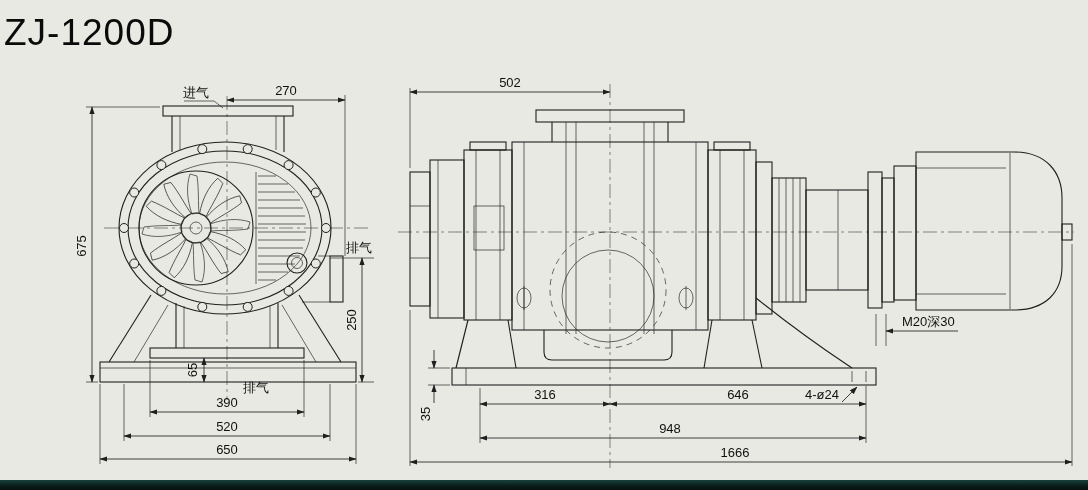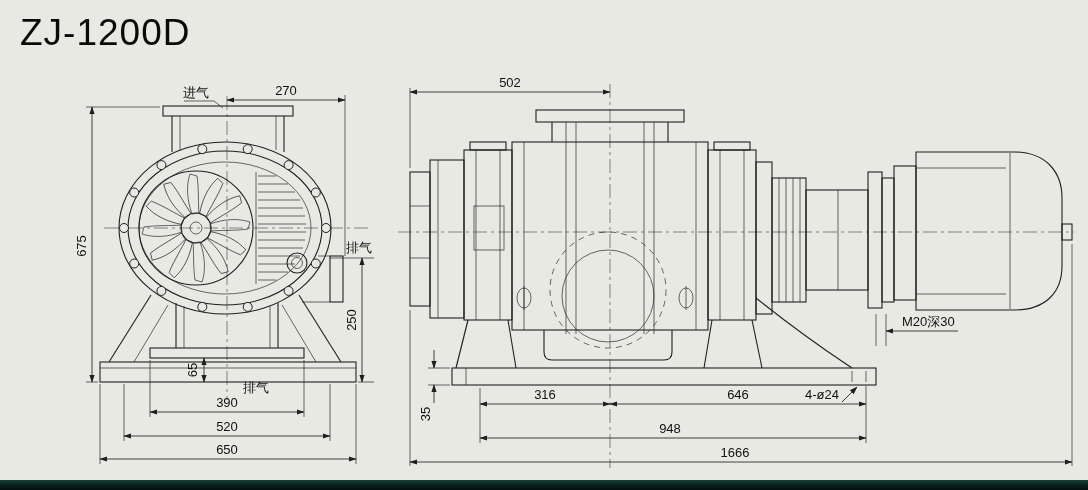--- a/index.html
+++ b/index.html
@@ -1,17 +1,17 @@
 <!DOCTYPE html>
 <html><head>
 <meta charset="utf-8">
 <style>
   html,body{margin:0;padding:0;width:1088px;height:490px;background:#e9e9e4;overflow:hidden;position:relative;
     font-family:"Liberation Sans",sans-serif;}
-  .title{position:absolute;left:20px;top:12px;font-size:37px;font-weight:500;color:#0a0a0a;letter-spacing:1px;}
+  .title{position:absolute;left:4px;top:12px;font-size:37px;font-weight:500;color:#0a0a0a;letter-spacing:1px;}
   svg{position:absolute;left:0;top:0;}
   .footer{position:absolute;left:0;bottom:0;width:1088px;height:10px;
     background:linear-gradient(180deg,#17423b 0%,#0a1f1c 55%,#05100e 100%);}
   .ln{stroke:#1f1f1f;stroke-width:1.1;fill:none;}
   .tn{stroke:#2a2a2a;stroke-width:0.7;fill:none;}
   .dim{stroke:#2a2a2a;stroke-width:0.9;fill:none;}
   .cl{stroke:#555;stroke-width:0.7;fill:none;stroke-dasharray:14 4 3 4;}
   .dash{stroke-dasharray:6 5;}
   .bolt{fill:#e9e9e4;stroke:#1f1f1f;stroke-width:1;}
   text{fill:#101010;}

